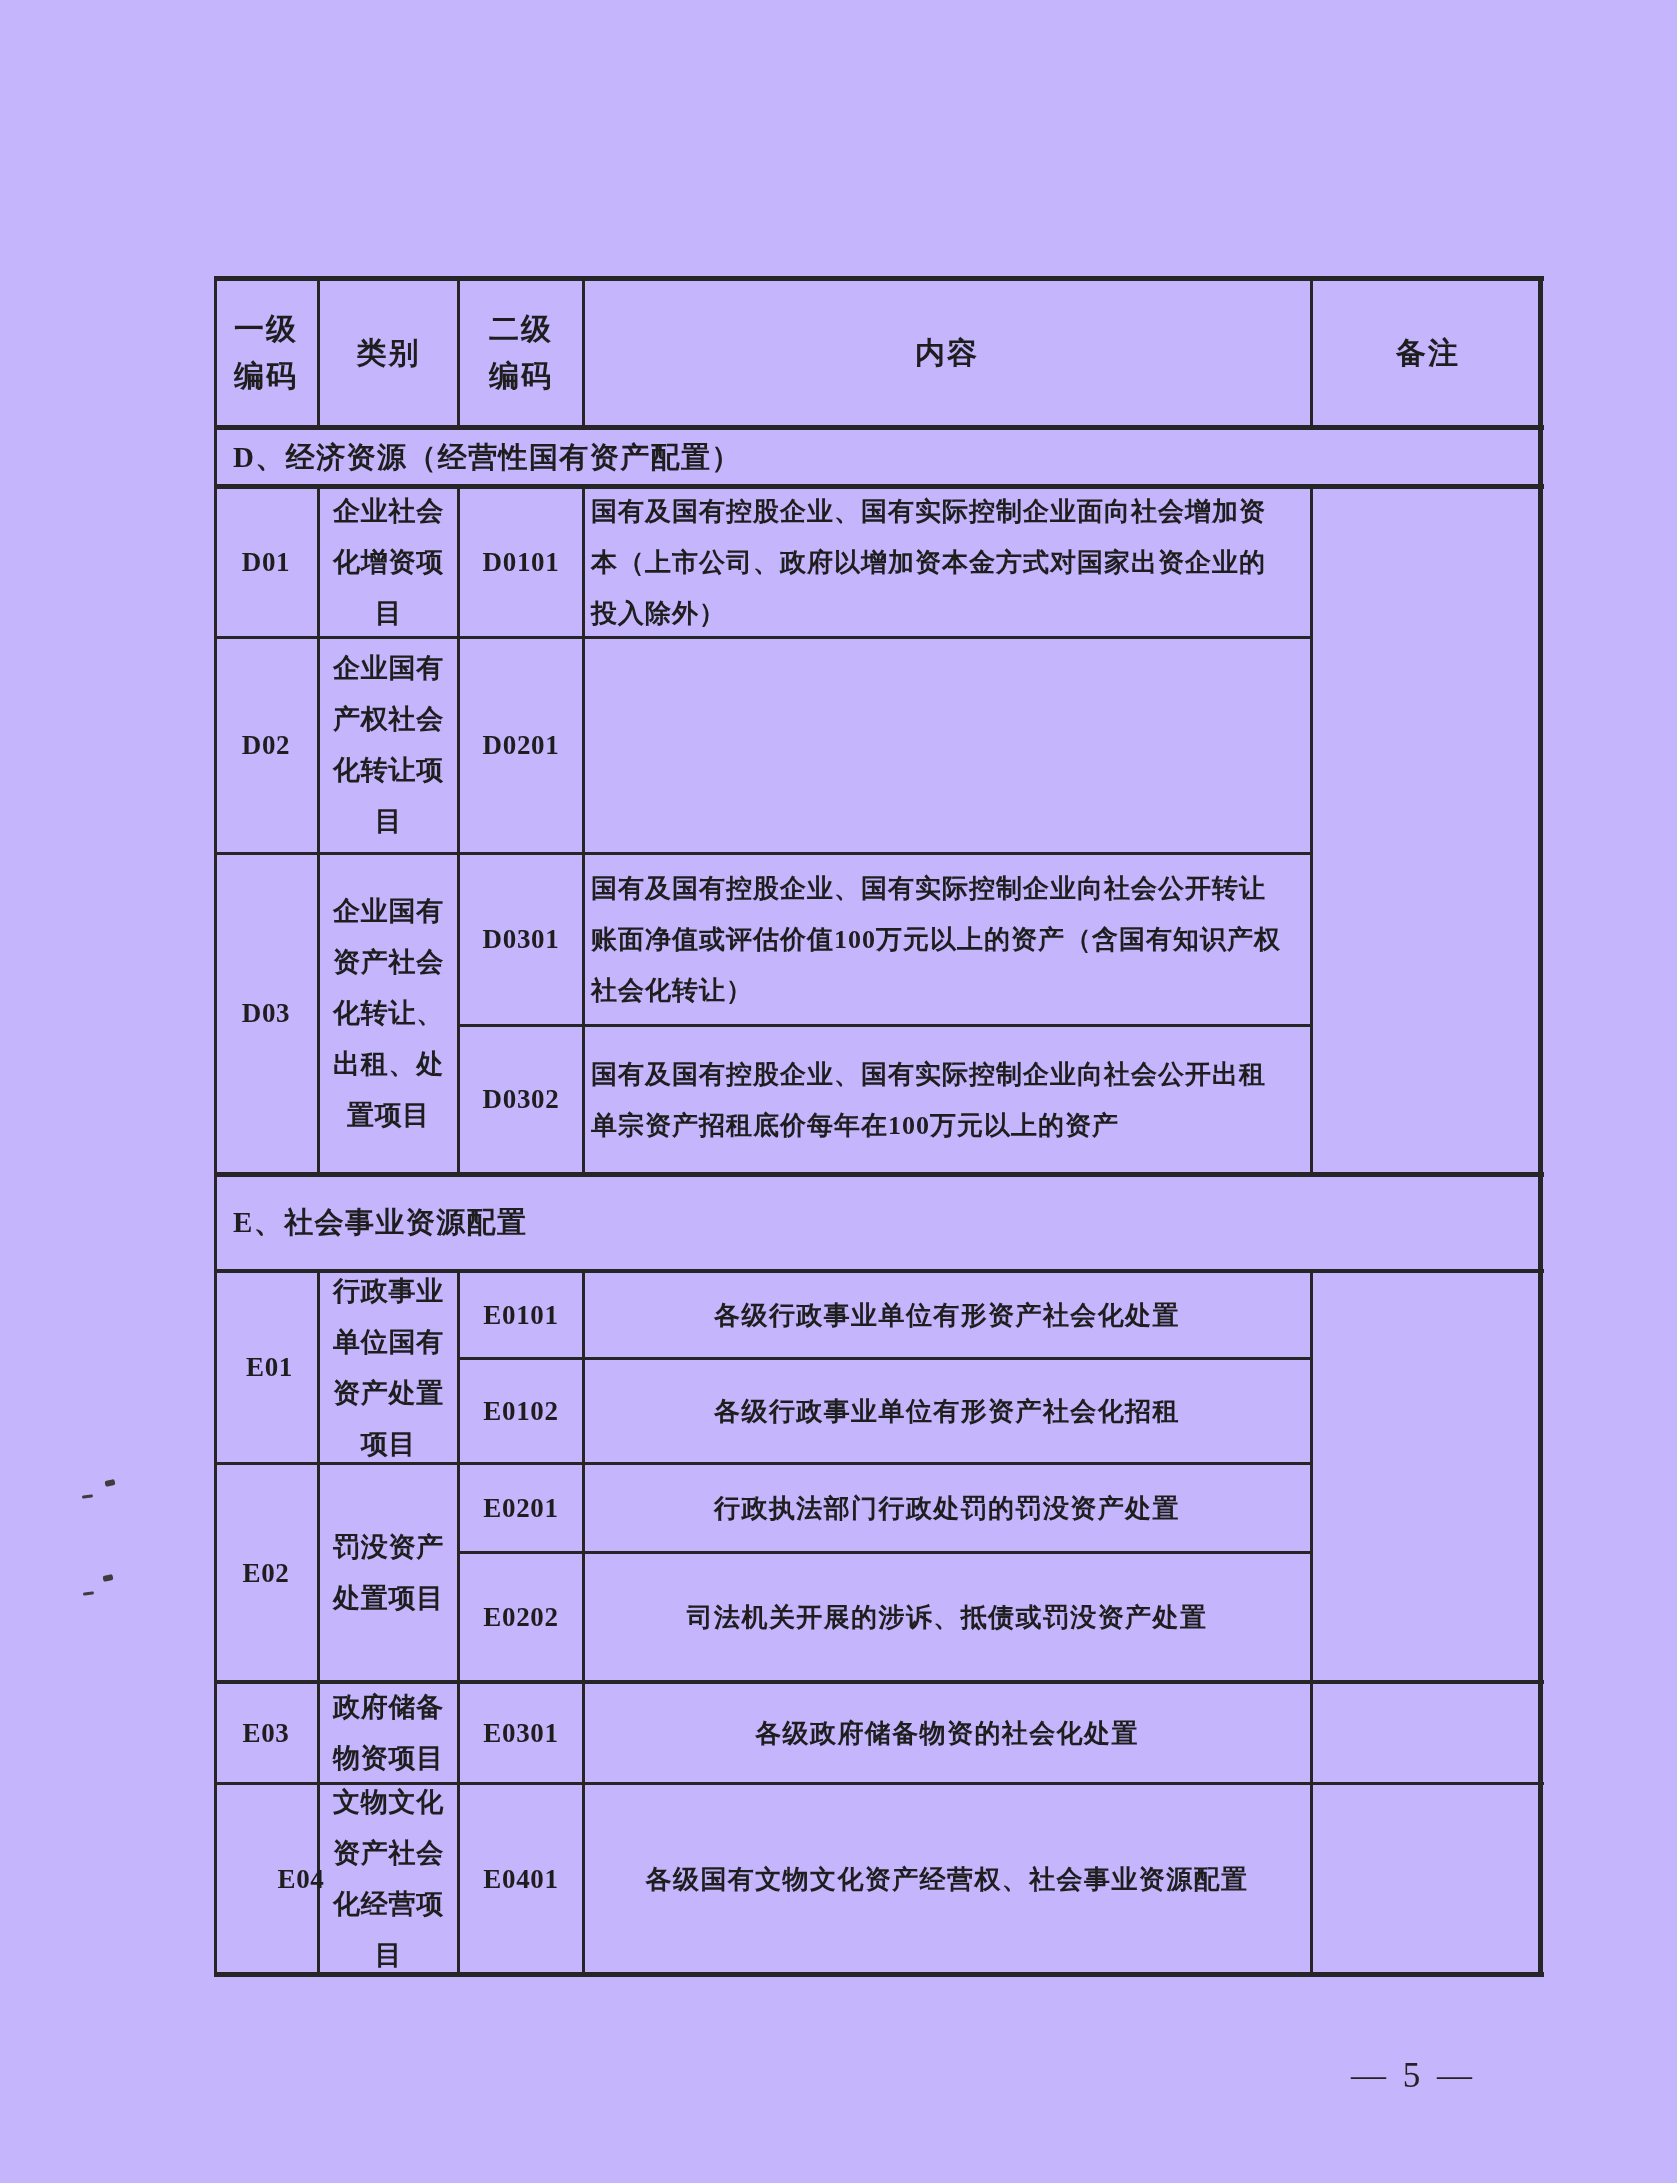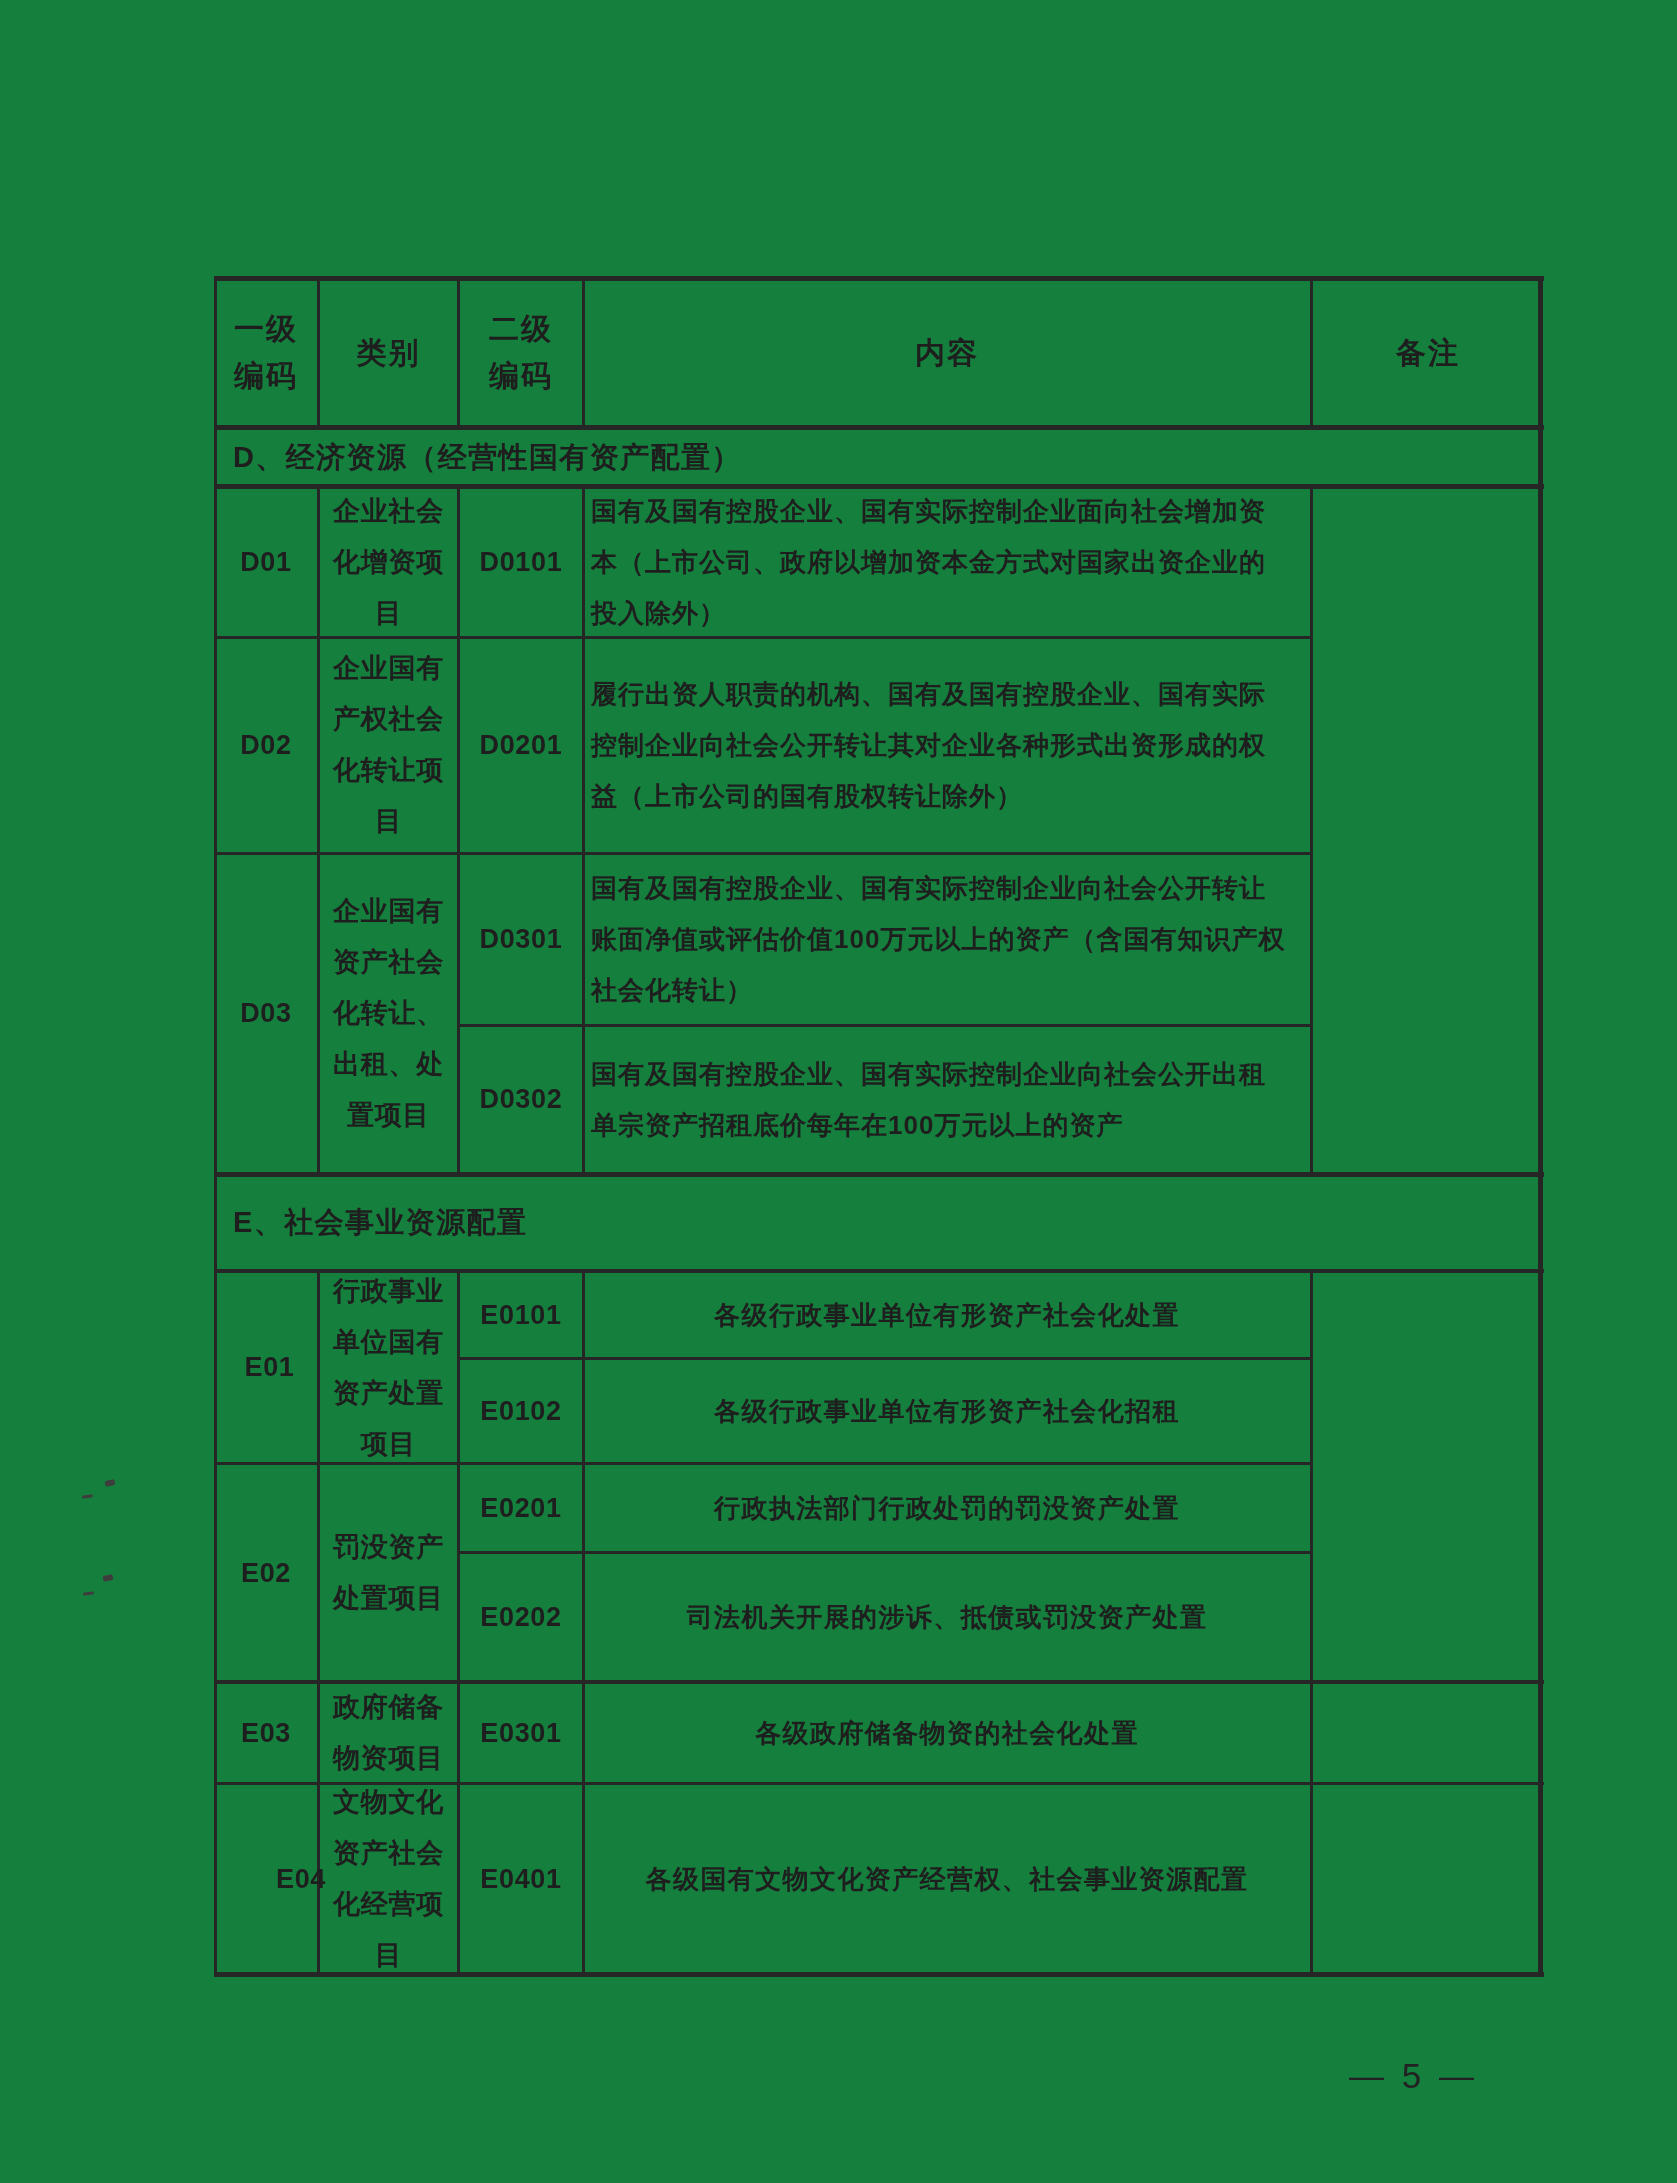--- a/index.html
+++ b/index.html
@@ -1,21 +1,21 @@
 <!DOCTYPE html>
 <html style="font-size:10.8px"><head>
 <meta charset="utf-8">
 <style>
   html,body{margin:0;padding:0;background:#e8e8e8;}
   #page{
     position:relative;
     width:1677px;height:2183px;
-    background:#15803d;
+    background:#c4b5fd;
     overflow:hidden;
-    font-family:Liberation Sans, sans-serif;
+    font-family:Liberation Serif, serif;
     color:#1e1e1e;
   }
   #table-area{position:absolute;left:214px;top:276px;width:1330px;height:1700px;}
   .hl,.vl{position:absolute;background:#262626;}
   .cell{
     position:absolute;
     display:flex;align-items:center;justify-content:center;
     text-align:center;
     font-weight:bold;
     white-space:pre-line;
@@ -104,23 +104,20 @@
     <div class="cell content" style="left:369px;top:213px;width:728px;height:147px;">国有及国有控股企业、国有实际控制企业面向社会增加资
 本（上市公司、政府以增加资本金方式对国家出资企业的
 投入除外）</div>
 
     <div class="cell code" style="left:0;top:363px;width:104px;height:212px;">D02</div>
     <div class="cell cat" style="left:104px;top:363px;width:141px;height:212px;">企业国有
 产权社会
 化转让项
 目</div>
     <div class="cell code" style="left:245px;top:363px;width:124px;height:212px;">D0201</div>
-    <div class="cell content" style="left:369px;top:363px;width:728px;height:212px;">履行出资人职责的机构、国有及国有控股企业、国有实际
-控制企业向社会公开转让其对企业各种形式出资形成的权
-益（上市公司的国有股权转让除外）</div>
 
     <div class="cell code" style="left:0;top:579px;width:104px;height:317px;">D03</div>
     <div class="cell cat" style="left:104px;top:579px;width:141px;height:317px;">企业国有
 资产社会
 化转让、
 出租、处
 置项目</div>
     <div class="cell code" style="left:245px;top:579px;width:124px;height:169px;">D0301</div>
     <div class="cell content" style="left:369px;top:579px;width:728px;height:169px;">国有及国有控股企业、国有实际控制企业向社会公开转让
 账面净值或评估价值100万元以上的资产（含国有知识产权

